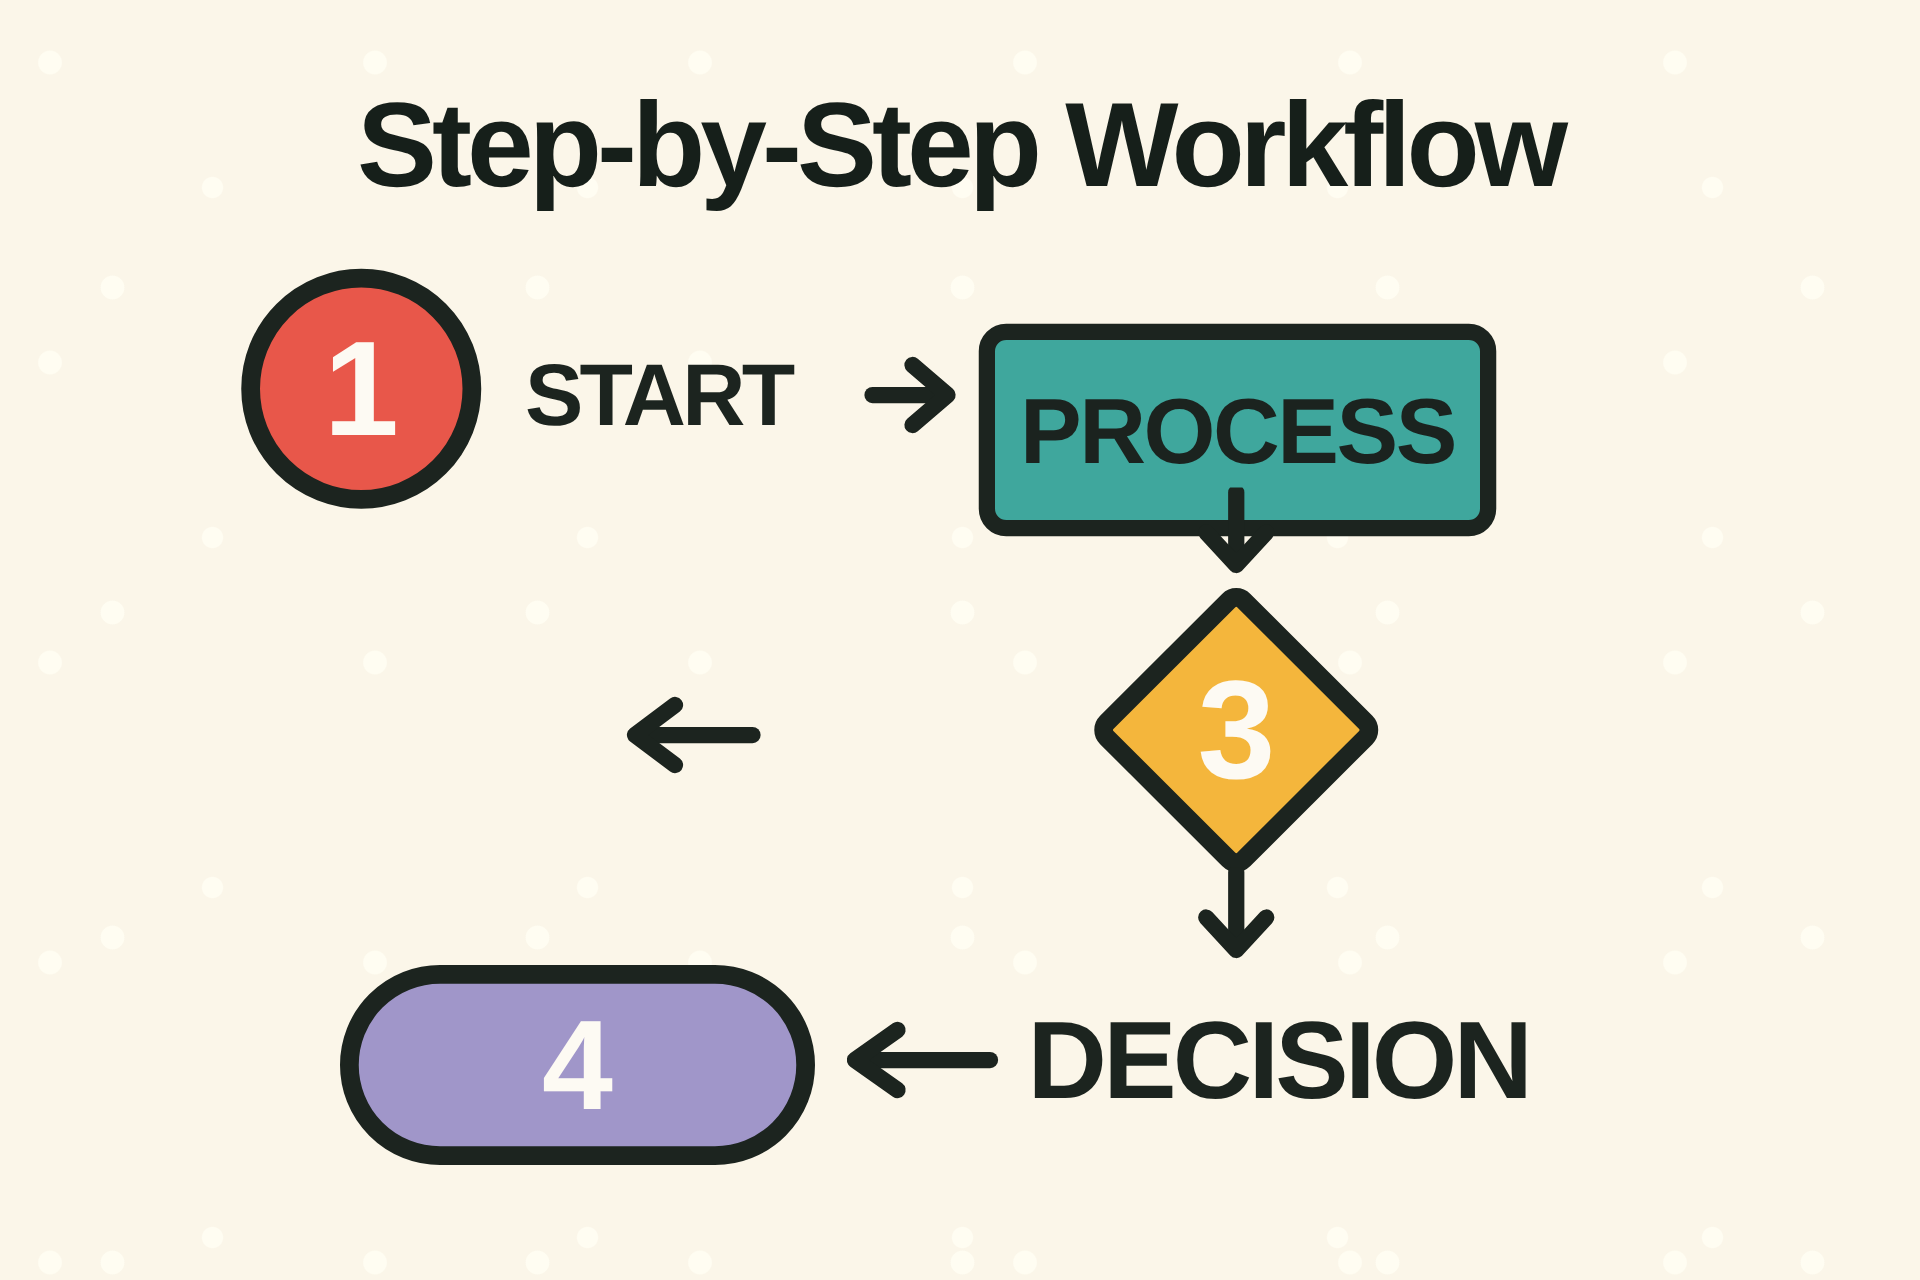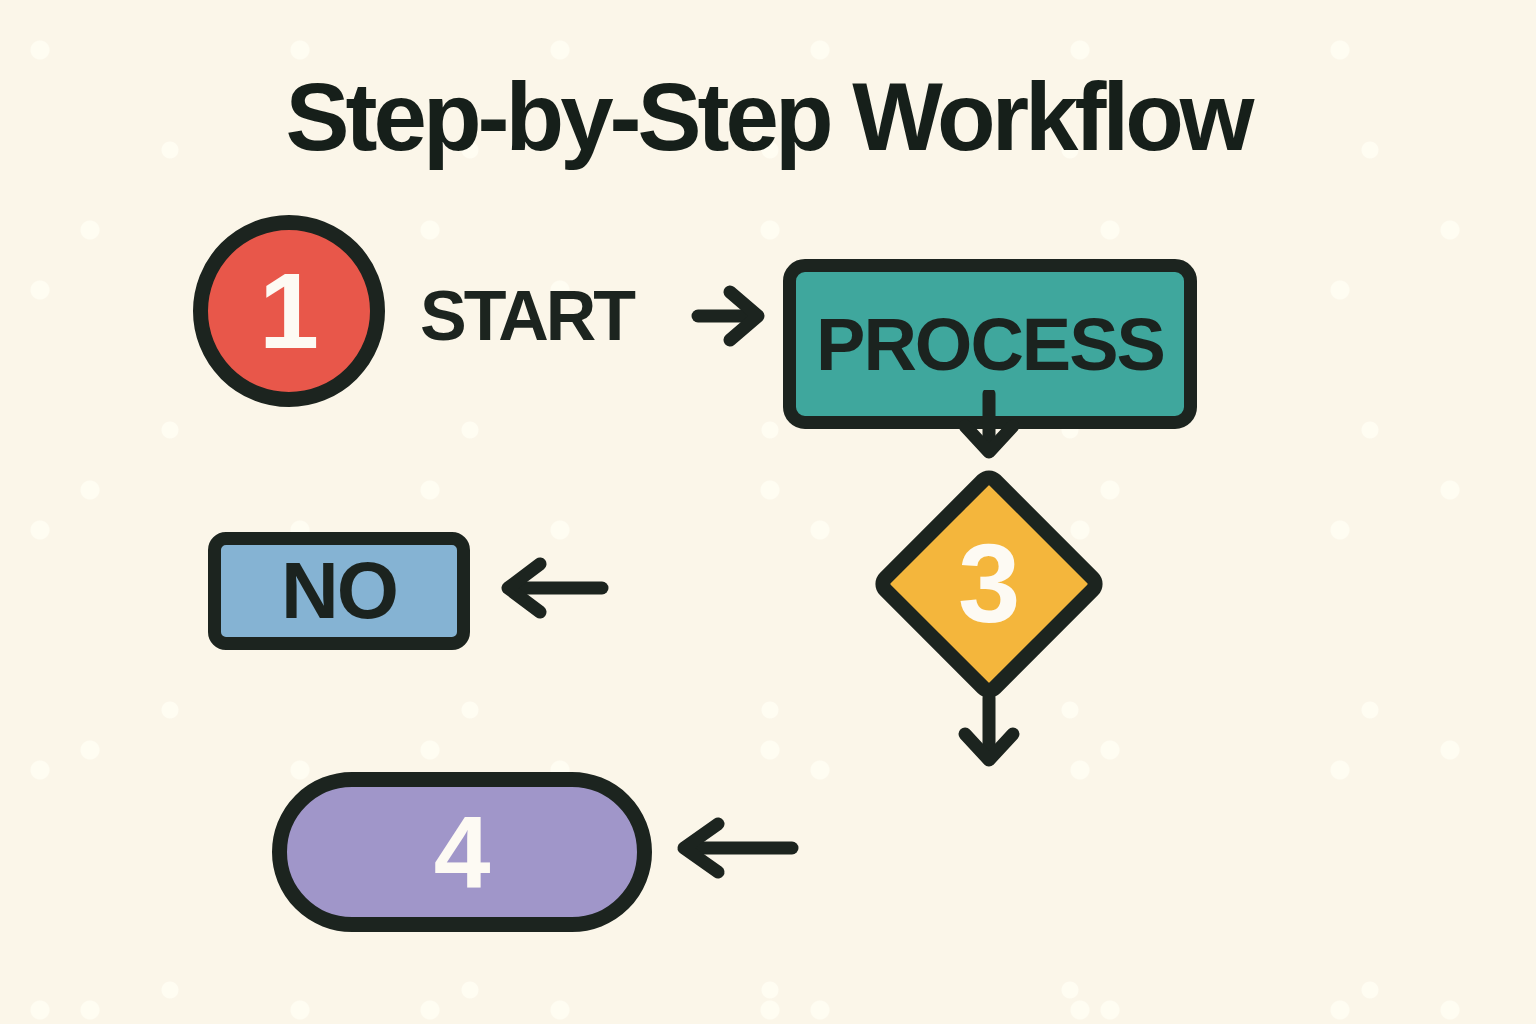--- a/index.html
+++ b/index.html
@@ -125,23 +125,20 @@
 
   <svg class="abs" style="left:949px;top:390px;" width="80" height="80" viewBox="0 0 80 80">
     <path class="stroke" d="M40 4 V52"></path>
     <path class="stroke" d="M16 36 L40 62 L64 36"></path>
   </svg>
 
   <div class="abs diamond">
     <span class="num">3</span>
   </div>
 
-  <div class="abs no-box">
-    <span class="lbl">NO</span>
-  </div>
 
   <svg class="abs" style="left:480px;top:554px;" width="130" height="68" viewBox="0 0 130 68">
     <path class="stroke" d="M122 34 H34"></path>
     <path class="stroke" d="M60 10 L28 34 L60 58"></path>
   </svg>
 
 
   <svg class="abs" style="left:949px;top:694px;" width="80" height="84" viewBox="0 0 80 84">
     <path class="stroke" d="M40 4 V56"></path>
     <path class="stroke" d="M16 40 L40 66 L64 40"></path>
@@ -149,14 +146,15 @@
 
   <div class="abs end-pill">
     <span class="num">4</span>
   </div>
 
   <svg class="abs" style="left:656px;top:814px;" width="144" height="68" viewBox="0 0 144 68">
     <path class="stroke" d="M136 34 H34"></path>
     <path class="stroke" d="M62 10 L28 34 L62 58"></path>
   </svg>
 
+  <div class="abs big-label decision-label">DECISION</div>
 
 </div>
 
 </body></html>

